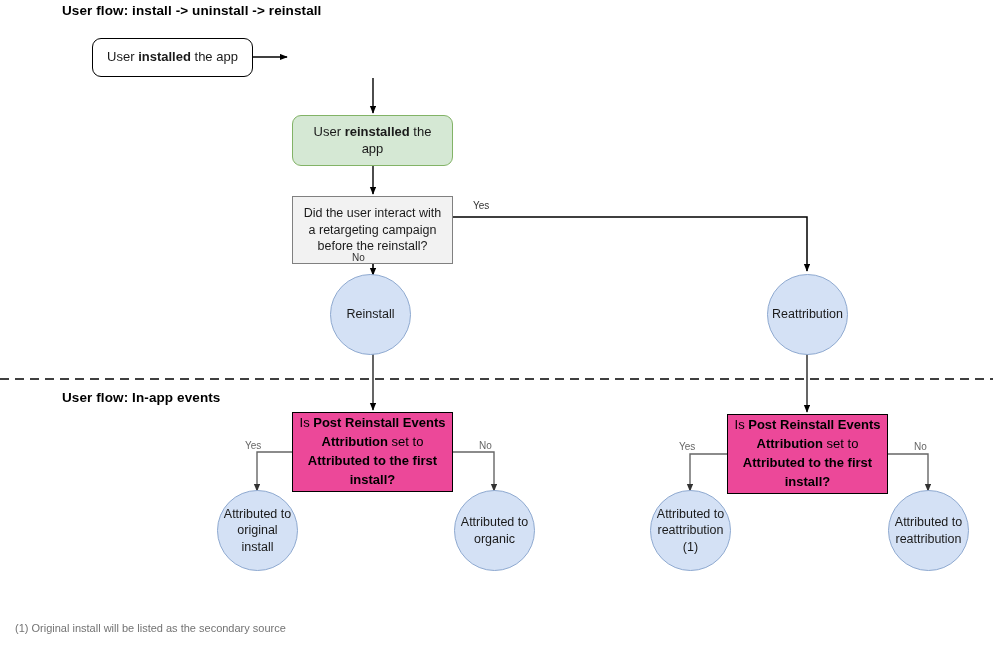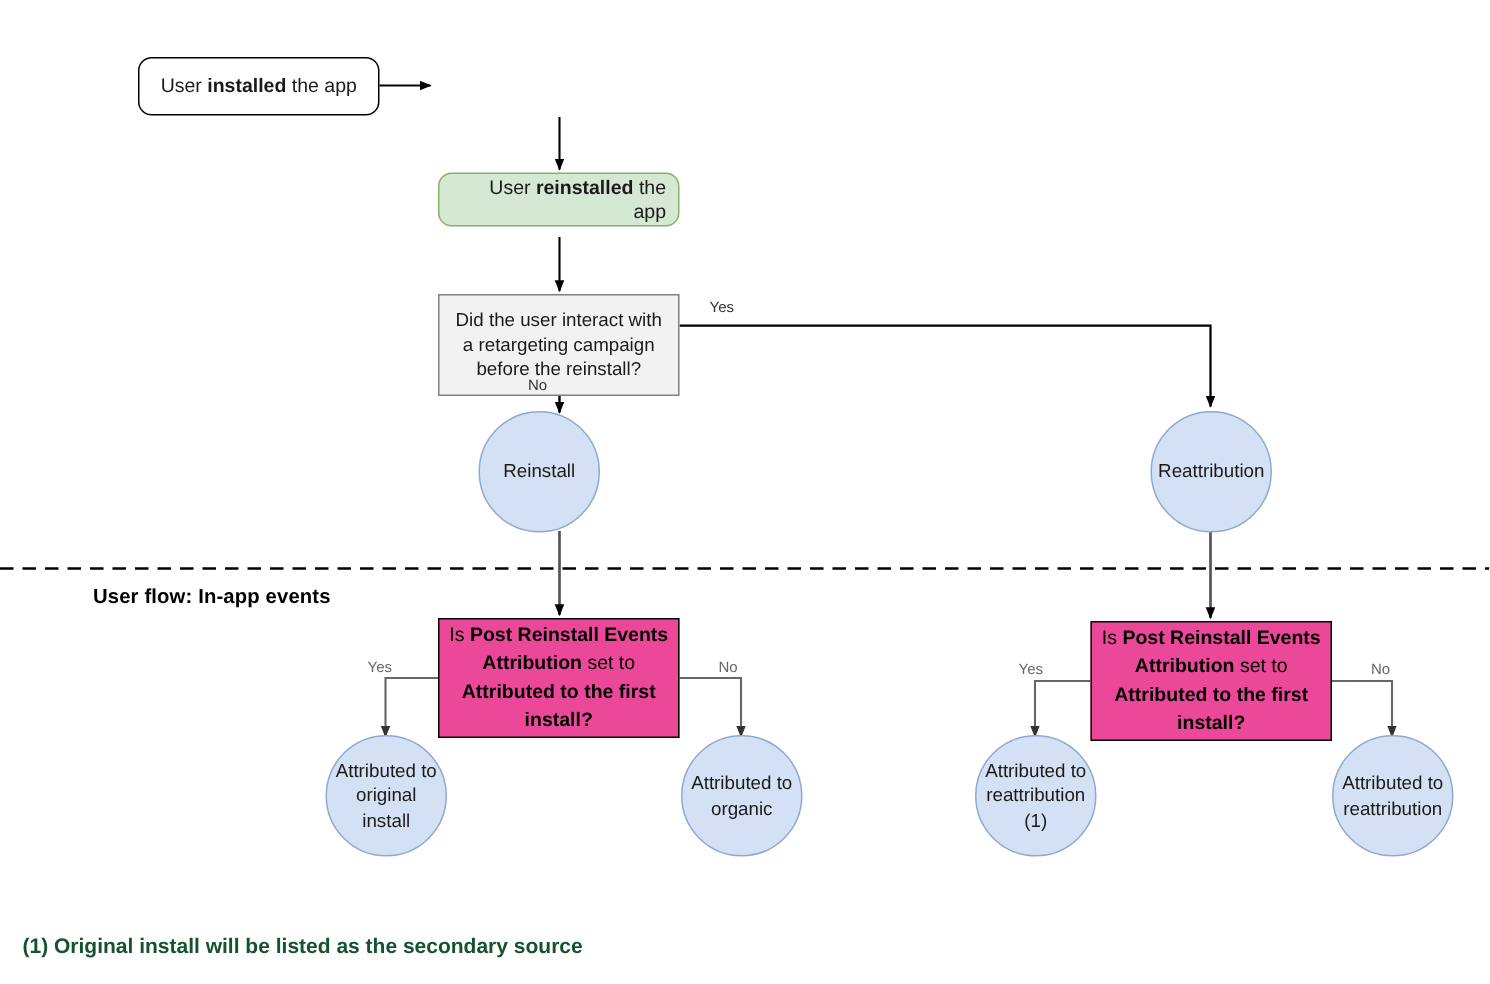--- a/index.html
+++ b/index.html
@@ -91,24 +91,23 @@
     font-size: 10px;
     color: #333333;
     white-space: nowrap;
   }
   .edge-label.gray {
     color: #666666;
   }
 
   .footnote {
     position: absolute;
-    font-size: 14px;
-    color: #14532d;
+    font-size: 11px;
+    color: #737373;
     white-space: nowrap;
-    font-weight: bold;
   }
 
   b { font-weight: bold; }
 </style>
 </head>
 <body>
 
 <div id="canvas">
 
   <svg id="edges" viewBox="0 0 993 656" xmlns="http://www.w3.org/2000/svg">
@@ -139,41 +138,42 @@
 
     <path d="M293,452 L257,452 L257,491" stroke="#666666" stroke-width="1.4" fill="none" marker-end="url(#arrowGray)"></path>
 
     <path d="M453,452 L494,452 L494,491" stroke="#666666" stroke-width="1.4" fill="none" marker-end="url(#arrowGray)"></path>
 
     <path d="M727,454 L690,454 L690,491" stroke="#666666" stroke-width="1.4" fill="none" marker-end="url(#arrowGray)"></path>
 
     <path d="M887,454 L928,454 L928,491" stroke="#666666" stroke-width="1.4" fill="none" marker-end="url(#arrowGray)"></path>
   </svg>
 
+  <div class="section-title" style="left:62px; top:3px;">User flow:  install -&gt; uninstall -&gt; reinstall</div>
 
   <div class="section-title" style="left:62px; top:390px;">User flow: In-app events</div>
 
   <div class="node box" style="left:92px; top:38px; width:161px; height:39px;text-align:center;">
     <span><span>User </span><b>installed</b><span> the app</span></span>
   </div>
 
 
-  <div class="node box green" style="left:292px; top:115px; width:161px; height:36px;text-align:right;">
+  <div class="node box green" style="left:292px; top:115px; width:161px; height:51px;">
     <span><span>User </span><b>reinstalled</b><span> the app</span></span>
   </div>
 
   <div class="node rect" style="left:292px; top:196px; width:161px; height:68px;">
     <span>
       <span>Did the user interact with</span><br>
       <span>a retargeting campaign</span><br>
       <span>before the reinstall?</span>
     </span>
   </div>
 
-  <div class="node circle" style="left:319px; top:274px; width:81px; height:81px;">
+  <div class="node circle" style="left:330px; top:274px; width:81px; height:81px;">
     <span>Reinstall</span>
   </div>
 
   <div class="node circle" style="left:767px; top:274px; width:81px; height:81px;">
     <span>Reattribution</span>
   </div>
 
   <div class="edge-label" style="left:473px; top:200px;">Yes</div>
 
   <div class="edge-label" style="left:352px; top:252px;">No</div>

